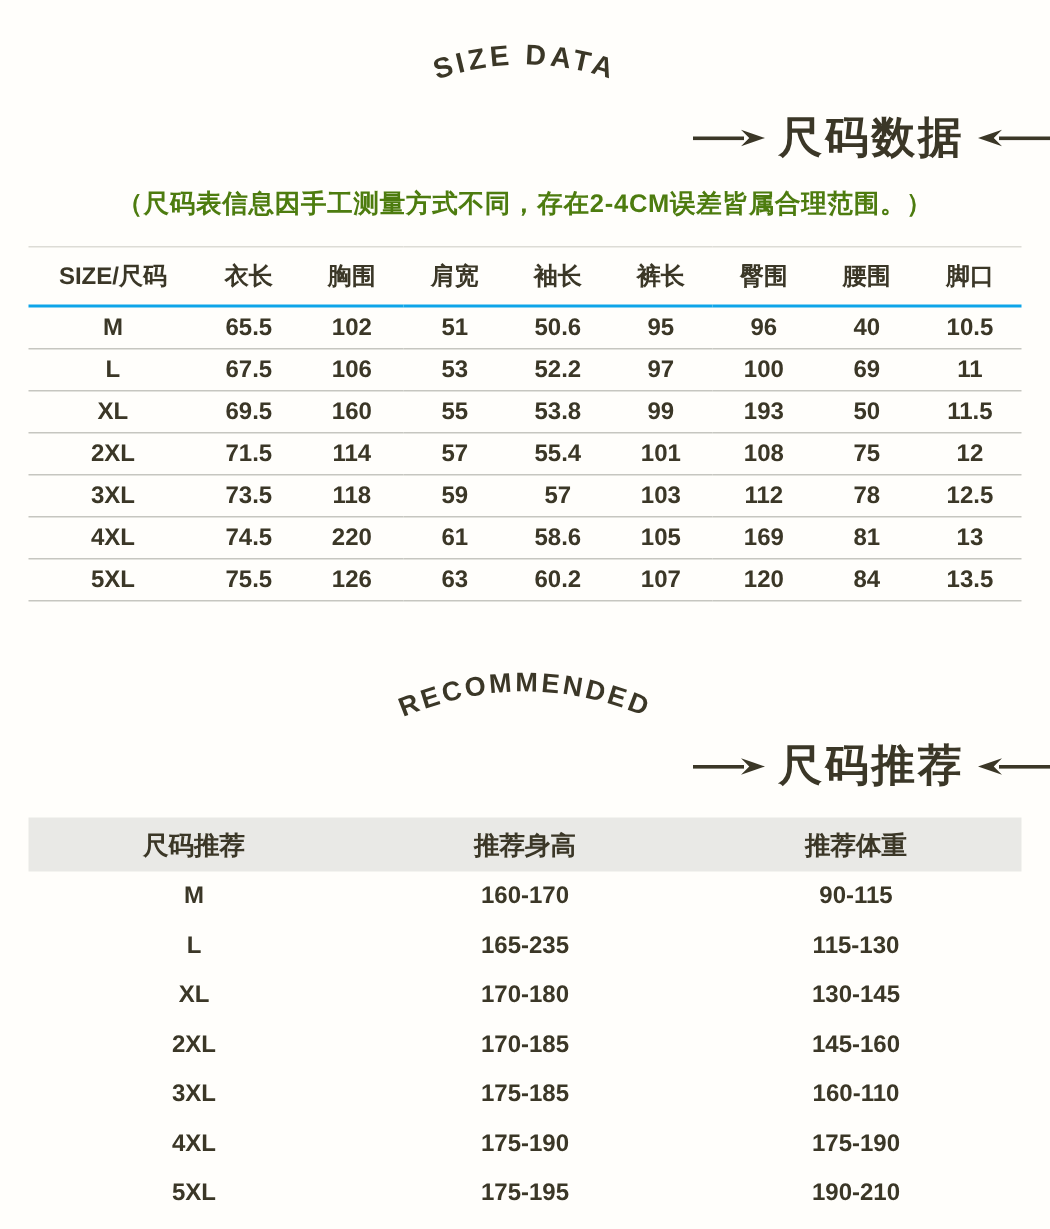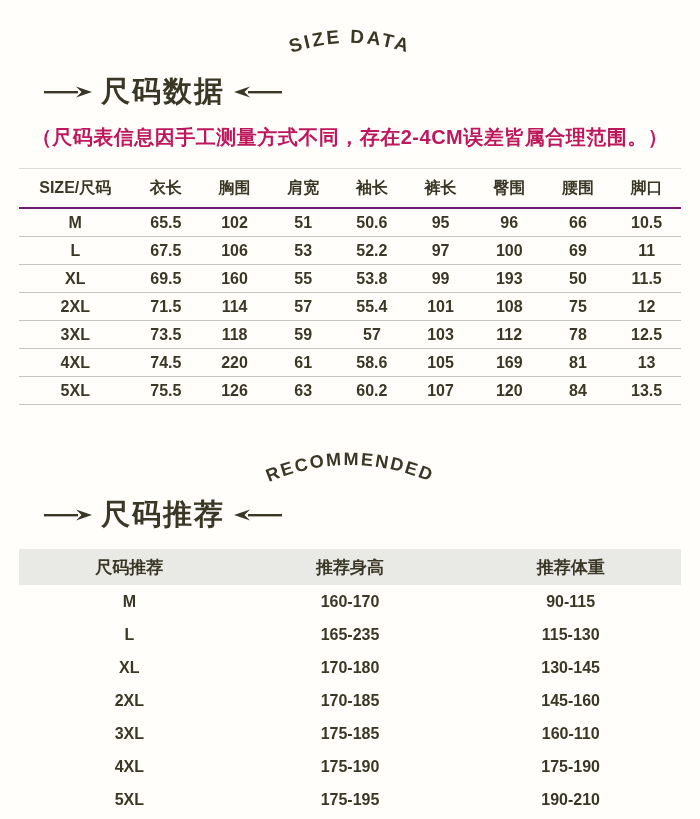--- a/index.html
+++ b/index.html
@@ -10,40 +10,40 @@
     color:#3f3b2d;
     overflow:hidden;
   }
   .page{width:700px;padding-top:16px;box-sizing:border-box;}
 
   
   .arch{display:block;margin:0 auto;}
 
   
   .title-row{
-    display:flex;align-items:center;justify-content:flex-start;
+    display:flex;align-items:center;justify-content:flex-end;
     gap:9px;margin-top:2px;margin-left:44px;
   }
   .title-row h1{
     margin:0;font-size:29px;font-weight:700;letter-spacing:2px;color:#3b3727;
   }
   .deco{display:block;flex:0 0 auto;}
 
   
   .note{
     margin:12px 0 0 0;text-align:center;
-    font-size:20px;font-weight:700;color:#be185d;letter-spacing:.5px;
+    font-size:17px;font-weight:700;color:#4d7c0f;letter-spacing:.5px;
   }
 
   
   table{border-collapse:collapse;table-layout:fixed;margin:0 auto;}
   .t1{width:662px;margin-top:17px;border-top:1px solid #dddcd6;}
   .t1 th{
     font-size:16px;font-weight:700;color:#3b3727;
-    padding:9px 0 8px;border-bottom:2px solid #701a75;
+    padding:9px 0 8px;border-bottom:2px solid #0ea5e9;
   }
   .t1 th:first-child{width:17%;}
   .t1 td{
     font-size:16px;font-weight:700;color:#3b3727;text-align:center;
     height:27px;border-bottom:1px solid #c6c6c0;padding:0;
   }
 
   
   .t2{width:662px;margin-top:14px;}
   .t2 th{
@@ -100,21 +100,21 @@
         </thead>
         <tbody>
           <tr>
             <td>M</td>
             <td>65.5</td>
             <td>102</td>
             <td>51</td>
             <td>50.6</td>
             <td>95</td>
             <td>96</td>
-            <td>66</td>
+            <td>40</td>
             <td>10.5</td>
           </tr>
           <tr>
             <td>L</td>
             <td>67.5</td>
             <td>106</td>
             <td>53</td>
             <td>52.2</td>
             <td>97</td>
             <td>100</td>

